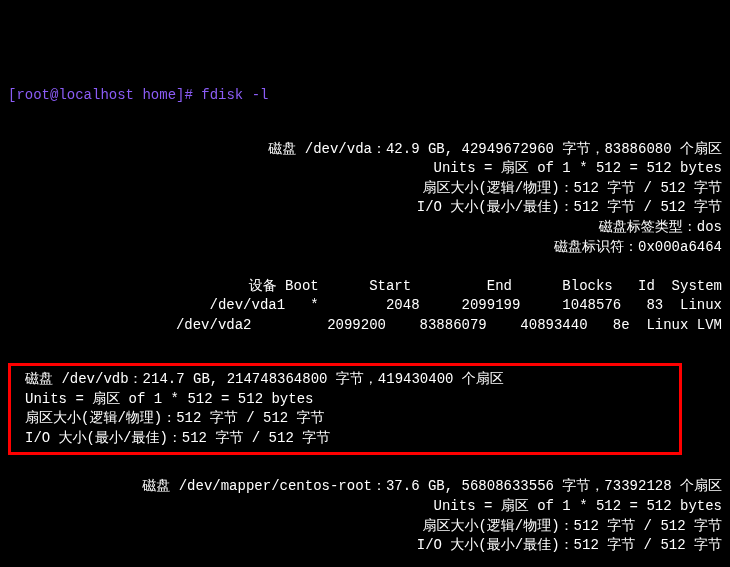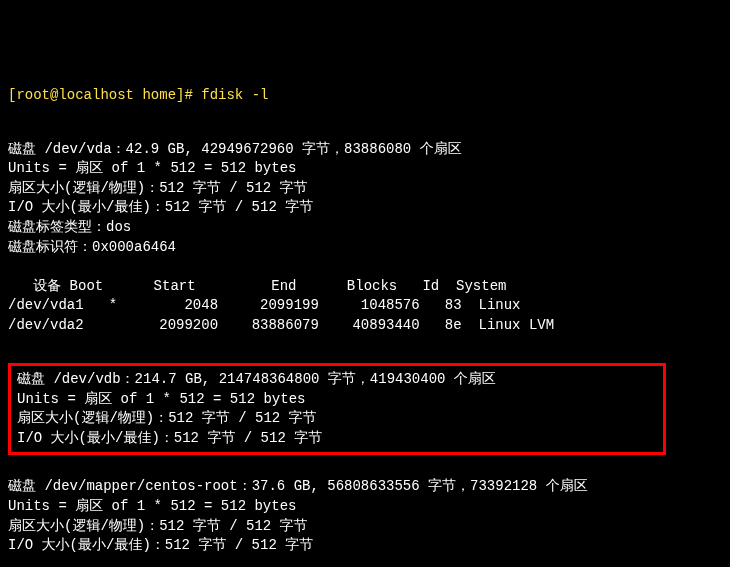--- a/index.html
+++ b/index.html
@@ -7,31 +7,32 @@
       color: #fff;
       font-family: "Courier New", monospace;
       font-size: 14px;
       line-height: 1.4;
       margin: 0;
       padding: 8px;
       width: 714px;
       white-space: pre;
     }
     .prompt-line {
-      color: #fde047;
+      color: #8b5cf6;
     }
     .highlight-box {
       border: 3px solid #ff0000;
-      padding: 4px 6px;
+      padding: 4px 14px;
       margin: 8px 0;
       display: inline-block;
       width: 640px;
     }
     .block {
       margin-top: 14px;
+      text-align: right;
     }
   </style>
 </head>
 <body>
 
 
 
 <div class="prompt-line">[root@localhost home]# fdisk -l</div>
 <div class="block"><span>磁盘 /dev/vda：42.9 GB, 42949672960 字节，83886080 个扇区</span>
 <span>Units = 扇区 of 1 * 512 = 512 bytes</span>

